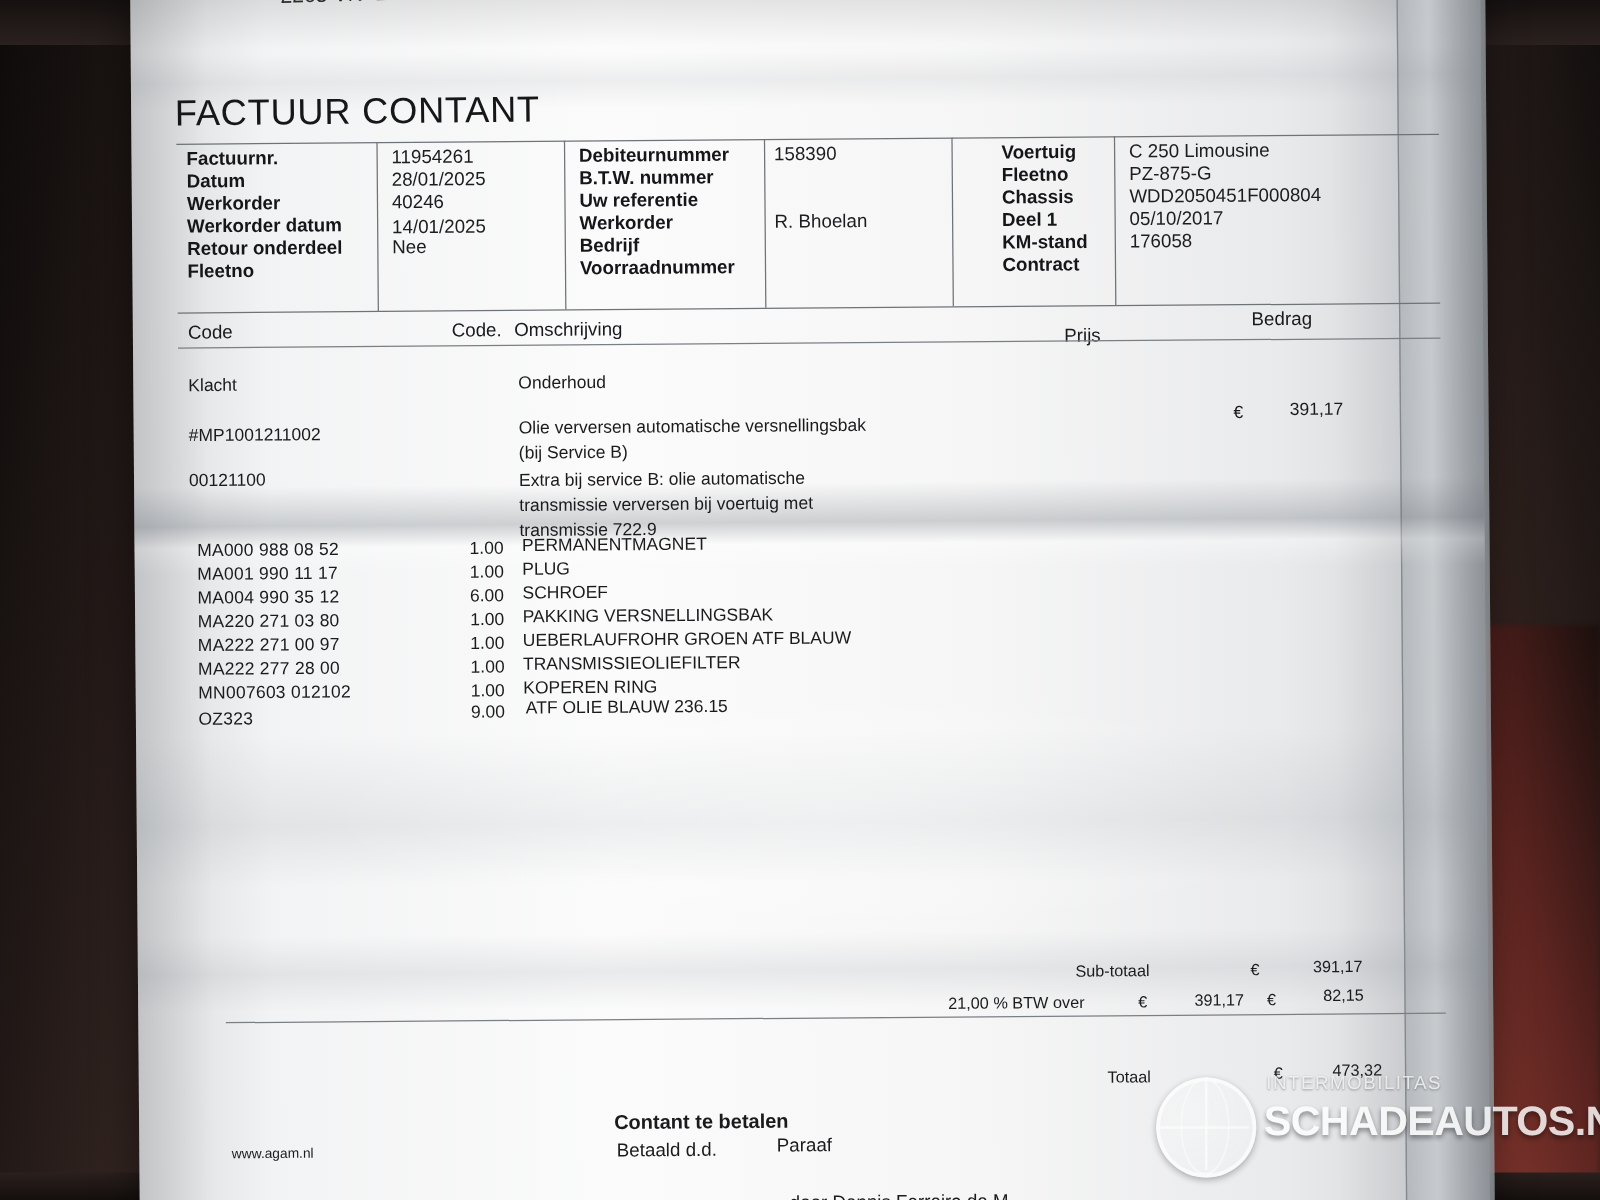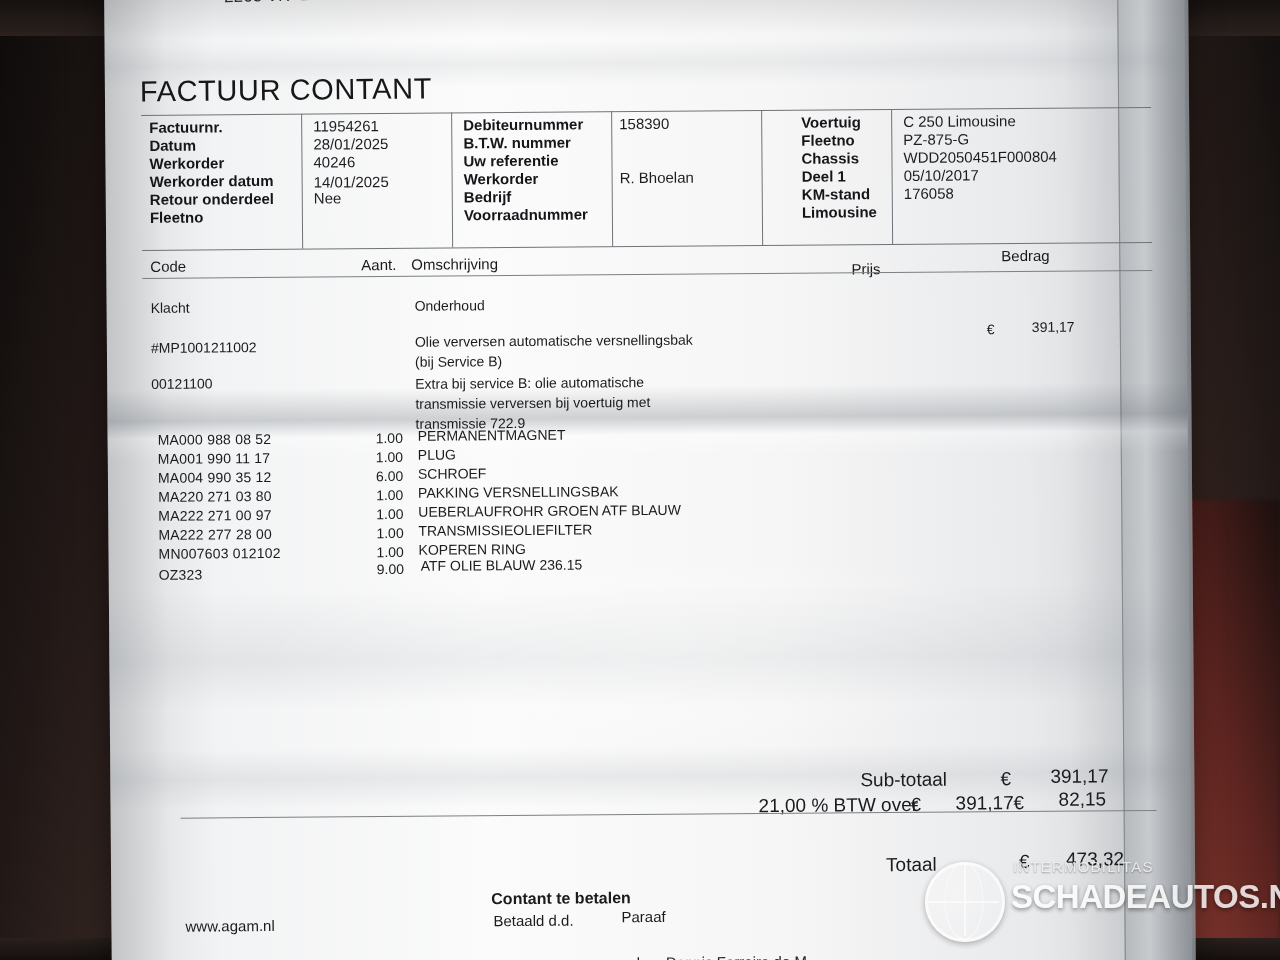--- a/index.html
+++ b/index.html
@@ -135,24 +135,24 @@
   
   .colhdr { font-size: 15px; color: #1a1a1e; }
   .sep-line {
     position: absolute;
     background: #7a7f84;
     height: 1px;
   }
   .small { font-size: 14px; }
   .mono-ish { letter-spacing: 0.2px; }
 
-  .totals { font-size: 19px; }
+  .totals { font-size: 13px; }
   .bold { font-weight: 400; }
 
-  .footer-url { font-size: 15px; }
+  .footer-url { font-size: 11px; }
   .footer-b { font-weight: 700; font-size: 16px; }
 
   
   #watermark {
     position: absolute;
     right: 55px;
     bottom: 18px;
     width: 330px;
     height: 90px;
     opacity: 0.82;
@@ -271,32 +271,32 @@
         <div class="abs val rowline" style="left:478px; top:40px"></div>
         <div class="abs val rowline" style="left:478px; top:58px">R. Bhoelan</div>
         <div class="abs val rowline" style="left:478px; top:76px"></div>
         <div class="abs val rowline" style="left:478px; top:94px"></div>
 
         <div class="abs lbl rowline" style="left:660px; top:4px">Voertuig</div>
         <div class="abs lbl rowline" style="left:660px; top:22px">Fleetno</div>
         <div class="abs lbl rowline" style="left:660px; top:40px">Chassis</div>
         <div class="abs lbl rowline" style="left:660px; top:58px">Deel 1</div>
         <div class="abs lbl rowline" style="left:660px; top:76px">KM-stand</div>
-        <div class="abs lbl rowline" style="left:660px; top:94px">Limousine</div>
+        <div class="abs lbl rowline" style="left:660px; top:94px">Contract</div>
 
         <div class="abs val rowline" style="left:762px; top:4px">C 250 Limousine</div>
         <div class="abs val rowline" style="left:762px; top:22px">PZ-875-G</div>
         <div class="abs val rowline" style="left:762px; top:40px">WDD2050451F000804</div>
         <div class="abs val rowline" style="left:762px; top:58px">05/10/2017</div>
         <div class="abs val rowline" style="left:762px; top:76px">176058</div>
         <div class="abs val rowline" style="left:762px; top:94px"></div>
       </div>
 
       <div class="abs colhdr" style="left:44px; top:268px">Code</div>
-      <div class="abs colhdr" style="left:255px; top:268px">Aant.</div>
+      <div class="abs colhdr" style="left:255px; top:268px">Code.</div>
       <div class="abs colhdr" style="left:305px; top:268px">Omschrijving</div>
       <div class="abs colhdr" style="left:745px; top:276px">Prijs</div>
       <div class="abs colhdr" style="left:895px; top:264px">Bedrag</div>
 
       <div class="sep-line" style="left:36px; top:288px; width:1010px"></div>
 
       <div class="abs small" style="left:44px; top:310px">Klacht</div>
       <div class="abs small" style="left:308px; top:310px">Onderhoud</div>
 
       <div class="abs small" style="left:44px; top:350px">#MP1001211002</div>

